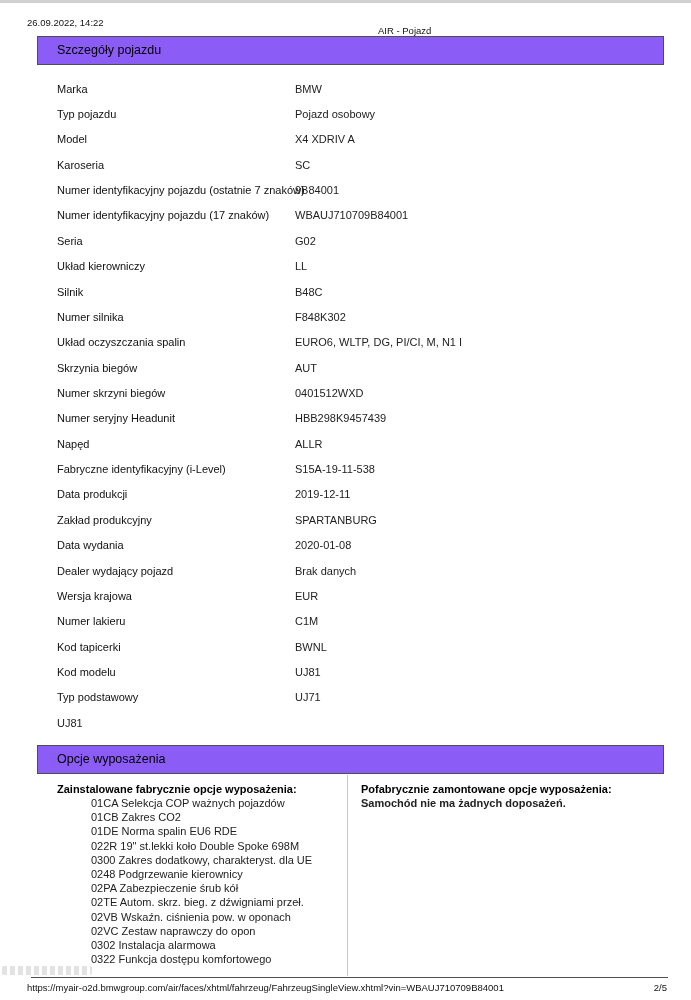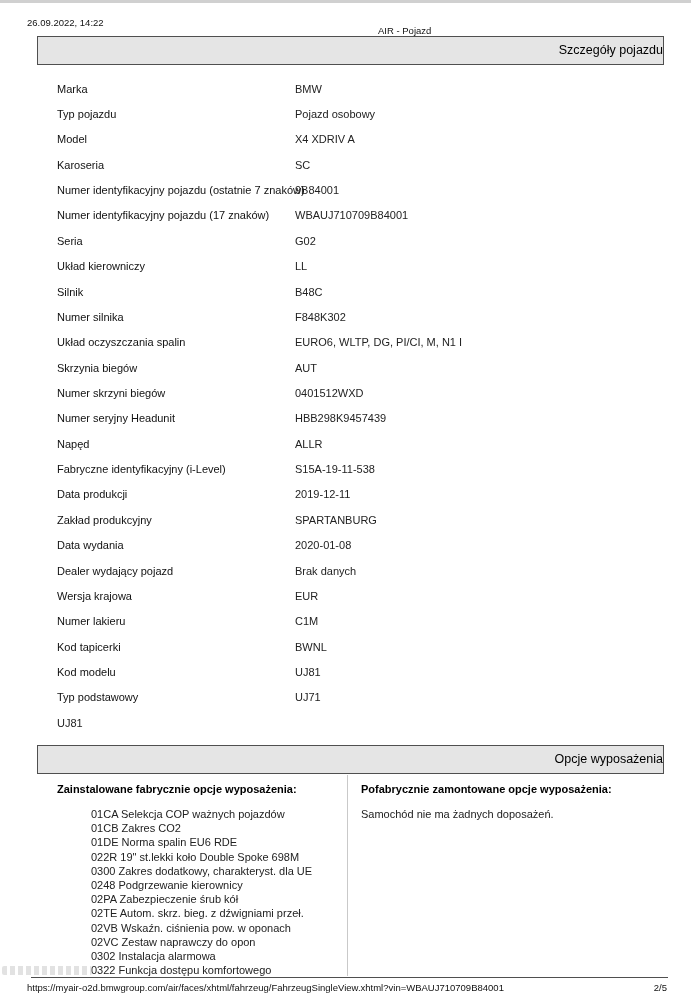--- a/index.html
+++ b/index.html
@@ -5,36 +5,36 @@
   html,body { margin:0; padding:0; background:#ffffff; }
   body { width:691px; height:1000px; font-family:"Liberation Sans", sans-serif; color:#1a1a1a; }
   .page { position:relative; width:691px; height:1000px; overflow:hidden; background:#fff; }
 
   .top-strip { position:absolute; top:0; left:0; width:691px; height:3px; background:#d0d0d0; }
 
   .print-header { position:absolute; top:17px; left:27px; right:27px; height:14px; font-size:9.5px; color:#111; }
   .print-header .date { position:absolute; left:0; top:0; }
   .print-header .doc-title { position:absolute; left:351px; top:0;margin-top:8px; }
 
-  .section-box { position:absolute; left:37px; width:625px; height:27px; border:1px solid #4f4f4f; background:#e5e5e5;text-align:right; }
+  .section-box { position:absolute; left:37px; width:625px; height:27px; border:1px solid #4f4f4f; background:#8b5cf6; }
   .section-box .section-title { display:block; padding-left:19px; line-height:27px; font-size:12.5px; color:#000; }
   .box-details { top:36px; }
   .box-equipment { top:745px; }
 
   .details { position:absolute; top:76px; left:57px; width:607px; }
   .detail-row { height:25.36px; display:flex; align-items:center; }
   .detail-label { flex:none; width:238px; font-size:11px; white-space:nowrap; color:#111; }
   .detail-value { font-size:11px; white-space:nowrap; color:#222; }
 
   .equip-col-left  { position:absolute; top:783px; left:57px;  width:285px; }
   .equip-col-right { position:absolute; top:783px; left:361px; width:300px; }
-  .col-header { font-size:11px; font-weight:bold; color:#000; line-height:13px; margin-bottom:11px; }
+  .col-header { font-size:11px; font-weight:bold; color:#000; line-height:13px; margin-bottom:0; }
   .equip-list { font-size:11px; line-height:14.2px; color:#222; }
   .equip-item { white-space:nowrap;margin-left:34px; }
-  .equip-empty { font-size:11px; line-height:14.2px; color:#222; }
+  .equip-empty { font-size:11px; line-height:14.2px; color:#222;font-weight:bold; }
 
   .col-divider { position:absolute; left:347px; top:775px; width:1px; height:201px; background:#c9c9c9; }
 
   .watermark { position:absolute; left:2px; top:966px; width:90px; height:9px; opacity:0.40;
                background:repeating-linear-gradient(90deg,#b9b9b9 0 5px, rgba(255,255,255,0) 5px 8px);
                filter:blur(0.7px); border-radius:2px; }
 
   .footer-rule { position:absolute; top:977px; left:31px; width:637px; height:1px; background:#4f4f4f; }
   .print-footer { position:absolute; top:982px; left:27px; right:24px; height:13px; font-size:9.5px; color:#111; }
   .print-footer .url { position:absolute; left:0; top:0; }

